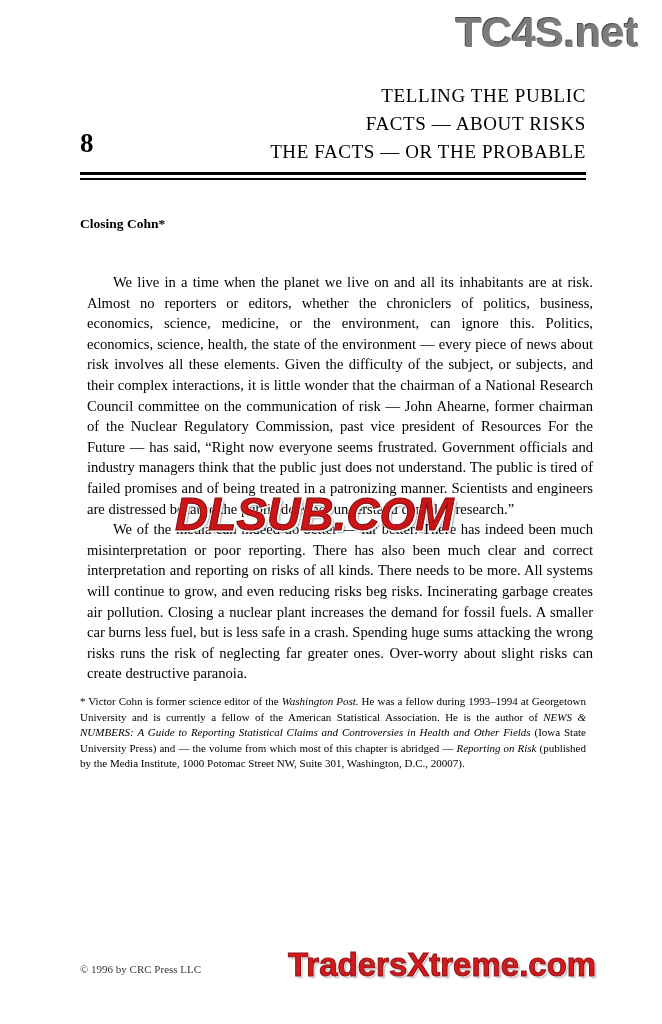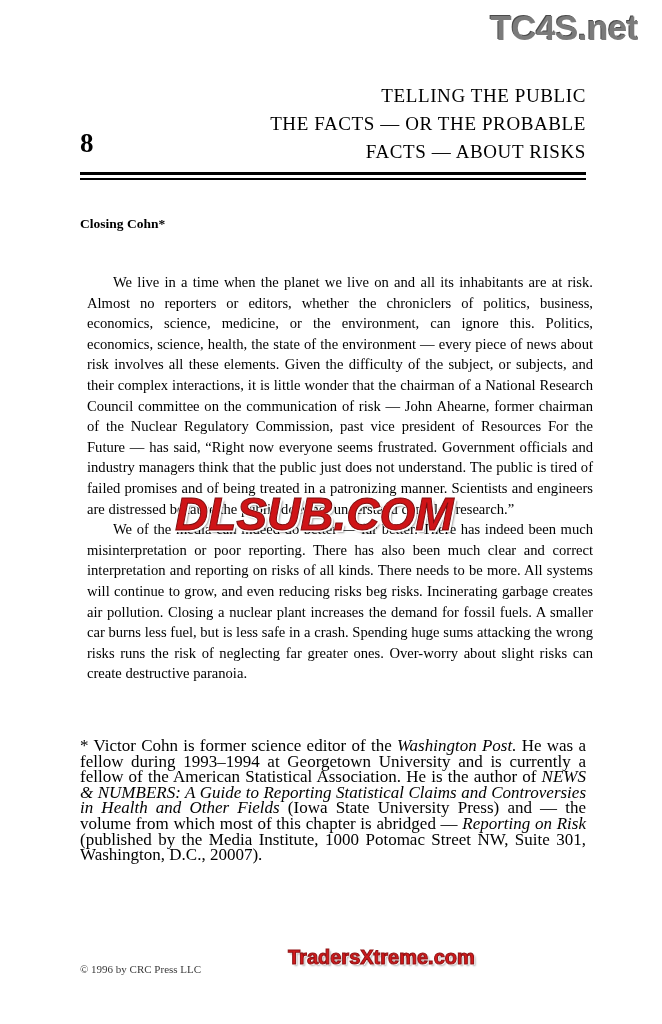--- a/index.html
+++ b/index.html
@@ -23,21 +23,21 @@
     height: 1024px;
   }
 
   
   .wm-top {
     position: absolute;
     right: 24px;
     top: 8px;
     font-family: "Liberation Sans", sans-serif;
     font-weight: bold;
-    font-size: 35px;
+    font-size: 43px;
     letter-spacing: -0.5px;
     color: #7b7b7b;
     text-shadow:
        1px 1px 0 #ffffff,
       -1px -1px 0 #4a4a4a;
   }
 
   
   .chapter-head {
     position: absolute;
@@ -109,24 +109,23 @@
     margin: 0;
     text-indent: 26px;
   }
 
   
   .footnote {
     position: absolute;
     left: 80px;
     top: 694px;
     width: 506px;
-    font-size: 17px;
+    font-size: 11px;
     line-height: 15.6px;
     text-align: justify;
-    margin-top: 44px;
   }
   .footnote p {
     margin: 0;
   }
   .footnote i { font-style: italic; }
 
   
   .copyright {
     position: absolute;
     left: 80px;
@@ -156,40 +155,40 @@
     -webkit-text-stroke: 1px #7a0d0f;
   }
 
   
   .wm-bottom {
     position: absolute;
     left: 288px;
     top: 946px;
     font-family: "Liberation Sans", sans-serif;
     font-weight: bold;
-    font-size: 20px;
+    font-size: 33px;
     color: #d31a1c;
     text-shadow:
       1px 1px 0 #ffffff,
       2px 2px 2px rgba(0,0,0,0.3);
     -webkit-text-stroke: 1px #8d1012;
   }
 </style>
 </head>
 <body>
 
 <div class="page">
 
   <div class="wm-top">TC4S.net</div>
 
   <div class="chapter-head">
     <div class="chapter-title">
       <span class="line">TELLING THE PUBLIC</span>
+      <span class="line">FACTS — ABOUT RISKS</span>
       <span class="line">THE FACTS — OR THE PROBABLE</span>
-      <span class="line">FACTS — ABOUT RISKS</span>
     </div>
   </div>
 
   <div class="chapter-number">8</div>
 
   <div class="rule-wrap">
     <div class="rule-thick"></div>
     <div class="rule-gap"></div>
     <div class="rule-thin"></div>
   </div>

